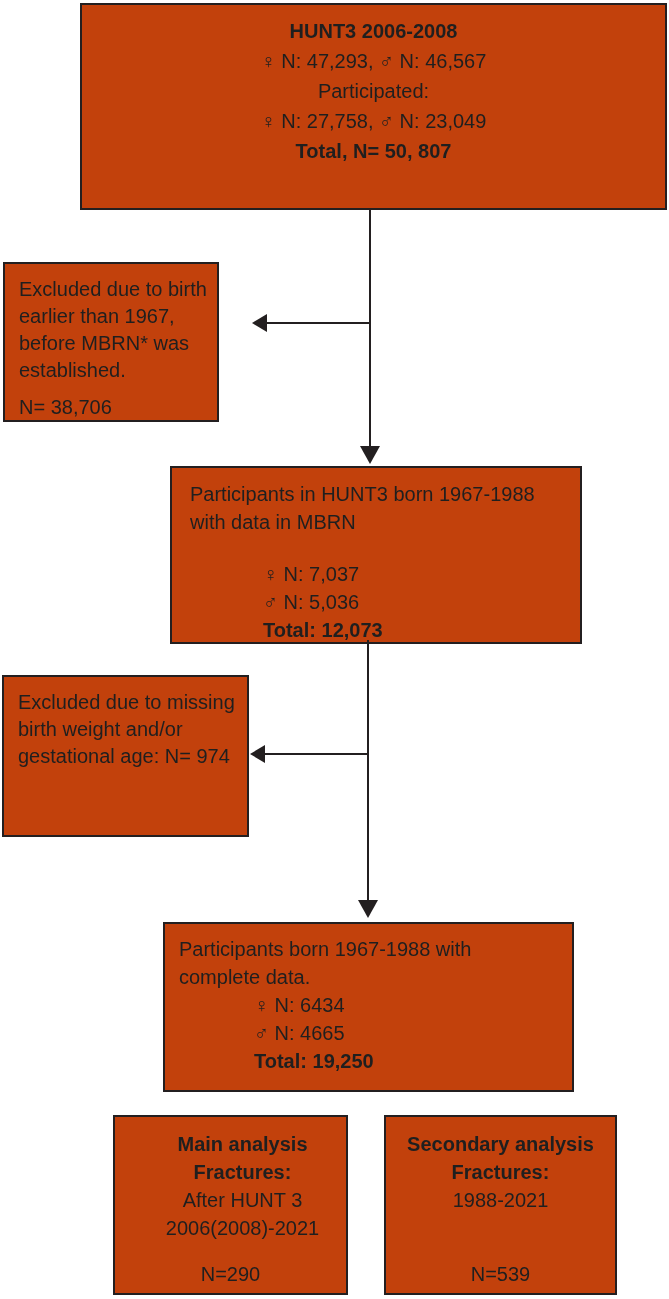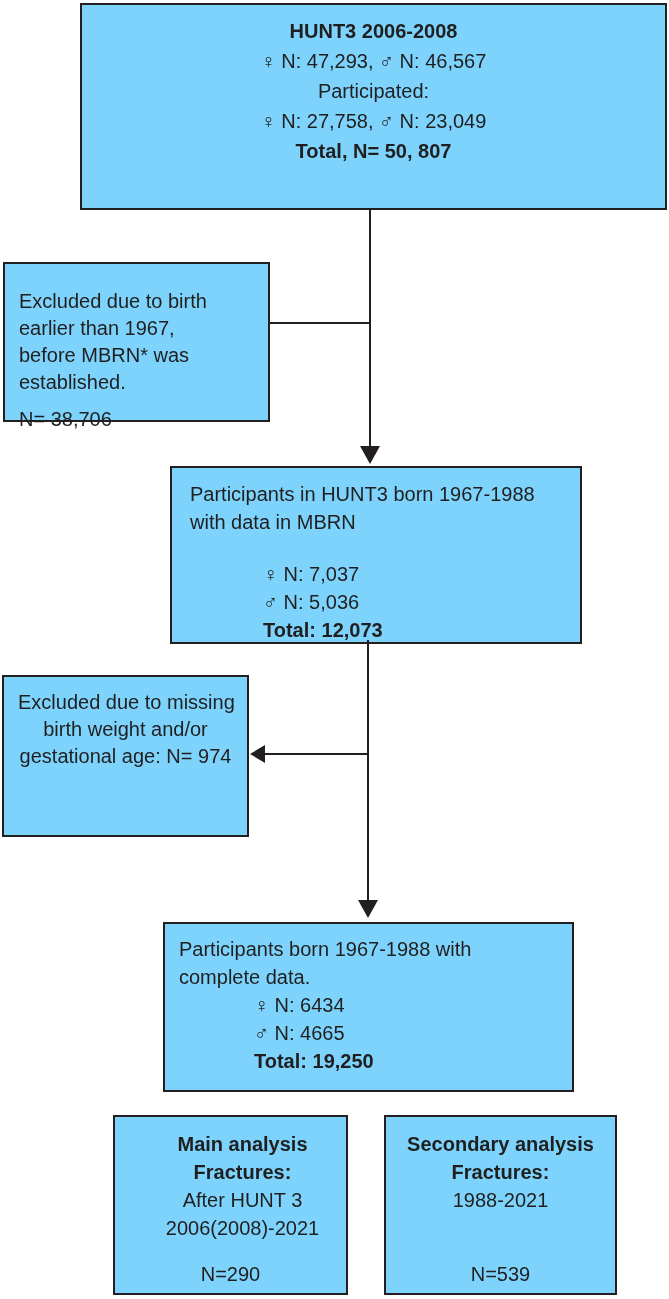--- a/index.html
+++ b/index.html
@@ -13,40 +13,40 @@
     height: 1299px;
     background: #ffffff;
     font-family: "Liberation Sans", "DejaVu Sans", sans-serif;
     color: #1f1f1f;
     font-size: 20px;
     overflow: hidden;
   }
   .box {
     position: absolute;
     border: 2px solid #231f20;
-    background: #7dd3fc;
+    background: #c2410c;
     box-sizing: border-box;
   }
   .line { white-space: nowrap; }
   .bold { font-weight: bold; }
   .center { text-align: center; }
 
   
   #top-box { left: 80px; top: 3px; width: 587px; height: 207px; padding-top: 11px; line-height: 30px; }
 
   
-  #excl1-box { left: 3px; top: 262px; width: 267px; height: 160px; padding: 24px 14px; line-height: 27px; }
+  #excl1-box { left: 3px; top: 262px; width: 216px; height: 160px; padding: 12px 14px; line-height: 27px; }
   #excl1-box .n-line { margin-top: 10px; }
 
   
   #mbrn-box { left: 170px; top: 466px; width: 412px; height: 178px; padding: 12px 18px; line-height: 28px; }
   #mbrn-box .stats { margin-top: 24px; margin-left: 73px; }
 
   
-  #excl2-box { left: 2px; top: 675px; width: 247px; height: 162px; padding: 12px 14px; line-height: 27px; text-align: center; }
+  #excl2-box { left: 2px; top: 675px; width: 247px; height: 162px; padding: 12px 14px; line-height: 27px; }
 
   
   #complete-box { left: 163px; top: 922px; width: 411px; height: 170px; padding: 11px 14px; line-height: 28px; }
   #complete-box .stats { margin-top: 0; margin-left: 75px; }
 
   
   #main-box { left: 113px; top: 1115px; width: 235px; height: 180px; padding-top: 13px; line-height: 28px; padding-left: 24px; }
   #secondary-box { left: 384px; top: 1115px; width: 233px; height: 180px; padding-top: 13px; line-height: 28px; }
   .n-abs { position: absolute; left: 0; top: 143px; width: 100%; text-align: center; }
 

